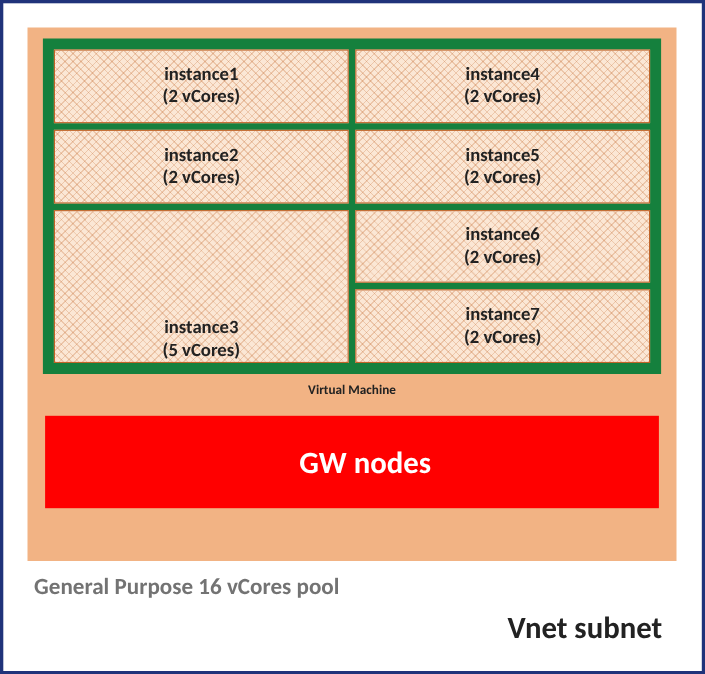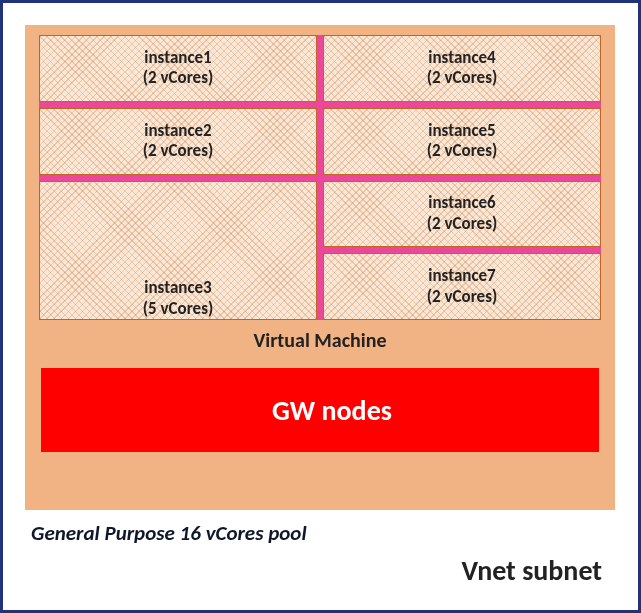--- a/index.html
+++ b/index.html
@@ -21,21 +21,22 @@
   .pool {
     flex: 0 0 auto;
     width: 590px;
     height: 485px;
     background: #f2b384;
     padding: 10px 14px 12px 14px;
     display: flex;
     flex-direction: column;
   }
   .vm-box {
-    background: #ec4899;
+    background: #15803d;
+    padding: 10px;
   }
   .vm-grid {
     display: grid;
     grid-template-columns: 1fr 1fr;
     grid-template-rows: repeat(4, 1fr);
     gap: 6px;
     height: 285px;
   }
   .inst {
     background: #fbe7d5;
@@ -60,45 +61,44 @@
       transparent 1px, transparent 5px),
       repeating-linear-gradient(-45deg,
       rgba(192,100,40,0.25) 0, rgba(192,100,40,0.25) 1px,
       transparent 1px, transparent 5px);
     pointer-events: none;
   }
   .inst span { position: relative; }
   .span2 { grid-row: span 2; justify-content: flex-end; }
   .vm-label {
     text-align: center;
-    font-size: 20px;
+    font-size: 12px;
     font-weight: 700;
     color: #222;
     margin: 8px 0 10px 0;
   }
   .gw {
     background: #ff0000;
     color: #fff;
     font-size: 28px;
     font-weight: 700;
     text-align: center;
     display: flex;
     align-items: center;
     justify-content: center;
     height: 84px;
     margin: 6px 2px 2px 2px;
     padding-left: 24px;
   }
   .pool-label {
     font-size: 21px;
     font-weight: 600;
-    color: #0f172a;
+    color: #737373;
     margin-top: 10px;
     margin-left: 6px;
-    font-style: italic;
   }
   .subnet-label {
     font-size: 28px;
     font-weight: 700;
     color: #222;
     text-align: right;
     margin-top: auto;
     margin-right: 14px;
   }
 </style>

